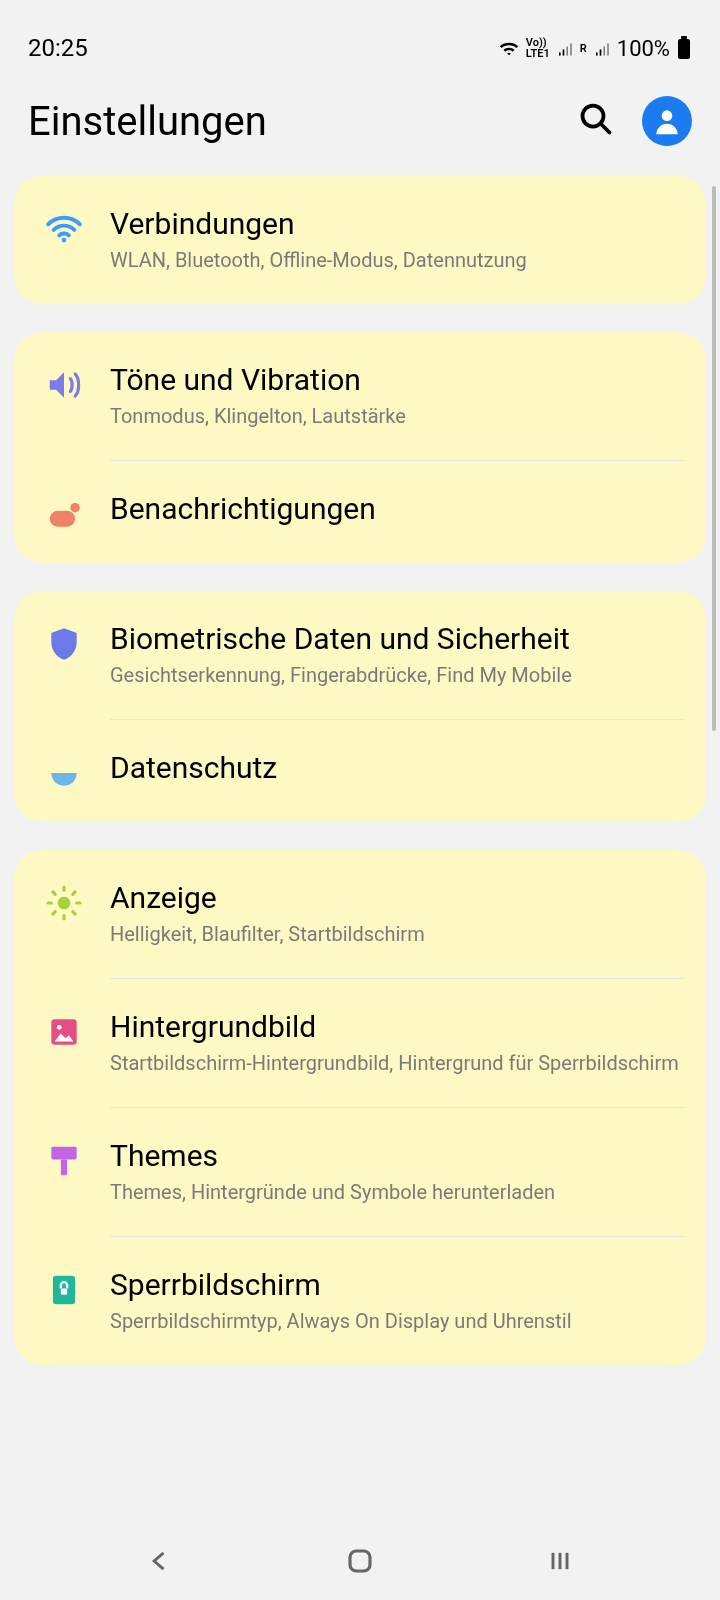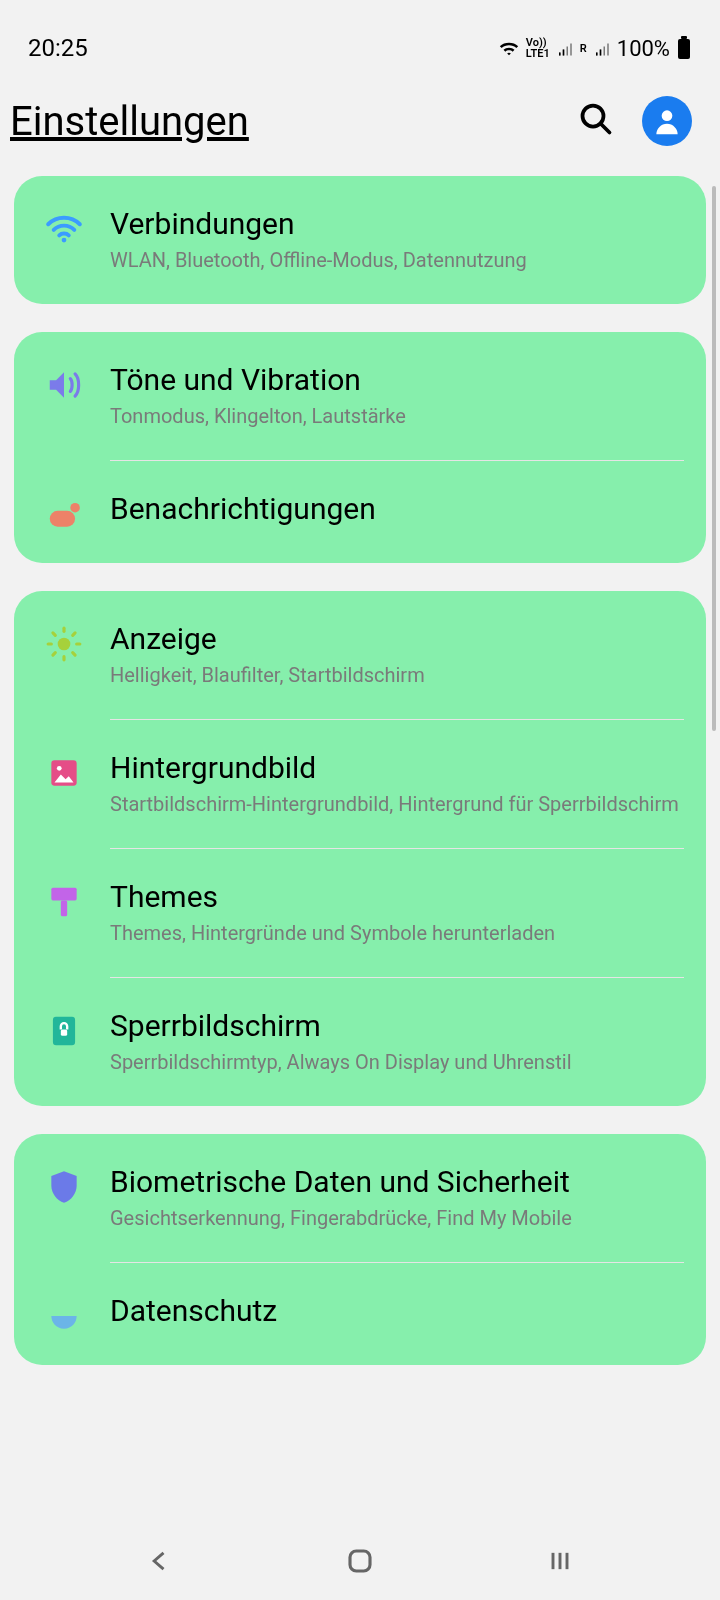--- a/index.html
+++ b/index.html
@@ -25,22 +25,21 @@
     display: flex;
     align-items: center;
     gap: 6px;
     font-size: 22px;
   }
   .status-right .icon { display: inline-flex; align-items: center; }
   .header {
     display: flex;
     align-items: center;
     justify-content: space-between;
-    padding: 20px 28px 30px 10px;
-    text-decoration: underline;
+    padding: 20px 28px 30px 28px;
   }
   .header-title {
     font-size: 40px;
     font-weight: 400;
     color: #000;
   }
   .header-actions {
     display: flex;
     align-items: center;
     gap: 28px;
@@ -65,21 +64,21 @@
   .scroll-indicator {
     position: absolute;
     right: 4px;
     top: 10px;
     width: 4px;
     height: 545px;
     background: #bbb;
     border-radius: 2px;
   }
   .card {
-    background: #86efac;
+    background: #fef9c3;
     border-radius: 28px;
     margin-bottom: 28px;
     overflow: hidden;
   }
   .item {
     display: flex;
     align-items: flex-start;
     padding: 30px 22px 30px 14px;
     gap: 10px;
   }
@@ -218,20 +217,46 @@
     <div class="divider"></div>
     <div class="item">
       <div class="item-icon">
         <svg viewBox="0 0 24 24">
             <rect x="3" y="10" width="16" height="10" rx="5" fill="#ed8268"></rect>
             <circle cx="19" cy="8" r="3" fill="#ed8268"></circle>
           </svg>
       </div>
       <div class="item-text">
         <div class="item-title">Benachrichtigungen</div>
+      </div>
+    </div>
+  </div>
+
+  <div class="card">
+    <div class="item">
+      <div class="item-icon">
+        <svg viewBox="0 0 24 24">
+            <path fill="#6b7ae8" d="M12 2l8 3v6c0 5-3.5 9.5-8 11-4.5-1.5-8-6-8-11V5z"></path>
+          </svg>
+      </div>
+      <div class="item-text">
+        <div class="item-title">Biometrische Daten und Sicherheit</div>
+        <div class="item-subtitle">Gesichtserkennung, Fingerabdrücke, Find My Mobile</div>
+      </div>
+    </div>
+    <div class="divider"></div>
+    <div class="item">
+      <div class="item-icon">
+        <svg viewBox="0 0 24 24">
+            <path fill="#6bb5e8" d="M4 12h16c0 4-3 8-8 8s-8-4-8-8z"></path>
+          </svg>
+      </div>
+      <div class="item-text">
+        <div class="item-title">Datenschutz</div>
+        <div class="item-subtitle"></div>
       </div>
     </div>
   </div>
 
   <div class="card">
     <div class="item">
       <div class="item-icon">
         <svg viewBox="0 0 24 24">
             <circle cx="12" cy="12" r="4" fill="#a6d13b"></circle>
             <g stroke="#a6d13b" stroke-width="2" stroke-linecap="round">
@@ -287,46 +312,20 @@
             <path fill="none" stroke="#fff" stroke-width="1.5" d="M10 11V9a2 2 0 0 1 4 0v2"></path>
           </svg>
       </div>
       <div class="item-text">
         <div class="item-title">Sperrbildschirm</div>
         <div class="item-subtitle">Sperrbildschirmtyp, Always On Display und Uhrenstil</div>
       </div>
     </div>
   </div>
 
-  <div class="card">
-    <div class="item">
-      <div class="item-icon">
-        <svg viewBox="0 0 24 24">
-            <path fill="#6b7ae8" d="M12 2l8 3v6c0 5-3.5 9.5-8 11-4.5-1.5-8-6-8-11V5z"></path>
-          </svg>
-      </div>
-      <div class="item-text">
-        <div class="item-title">Biometrische Daten und Sicherheit</div>
-        <div class="item-subtitle">Gesichtserkennung, Fingerabdrücke, Find My Mobile</div>
-      </div>
-    </div>
-    <div class="divider"></div>
-    <div class="item">
-      <div class="item-icon">
-        <svg viewBox="0 0 24 24">
-            <path fill="#6bb5e8" d="M4 12h16c0 4-3 8-8 8s-8-4-8-8z"></path>
-          </svg>
-      </div>
-      <div class="item-text">
-        <div class="item-title">Datenschutz</div>
-        <div class="item-subtitle"></div>
-      </div>
-    </div>
-  </div>
-
 </div>
 
 <div class="nav-bar">
   <div class="nav-btn">
     <svg width="28" height="28" viewBox="0 0 24 24">
         <path d="M15 5l-8 7 8 7"></path>
       </svg>
   </div>
   <div class="nav-btn">
     <svg width="30" height="30" viewBox="0 0 24 24">

